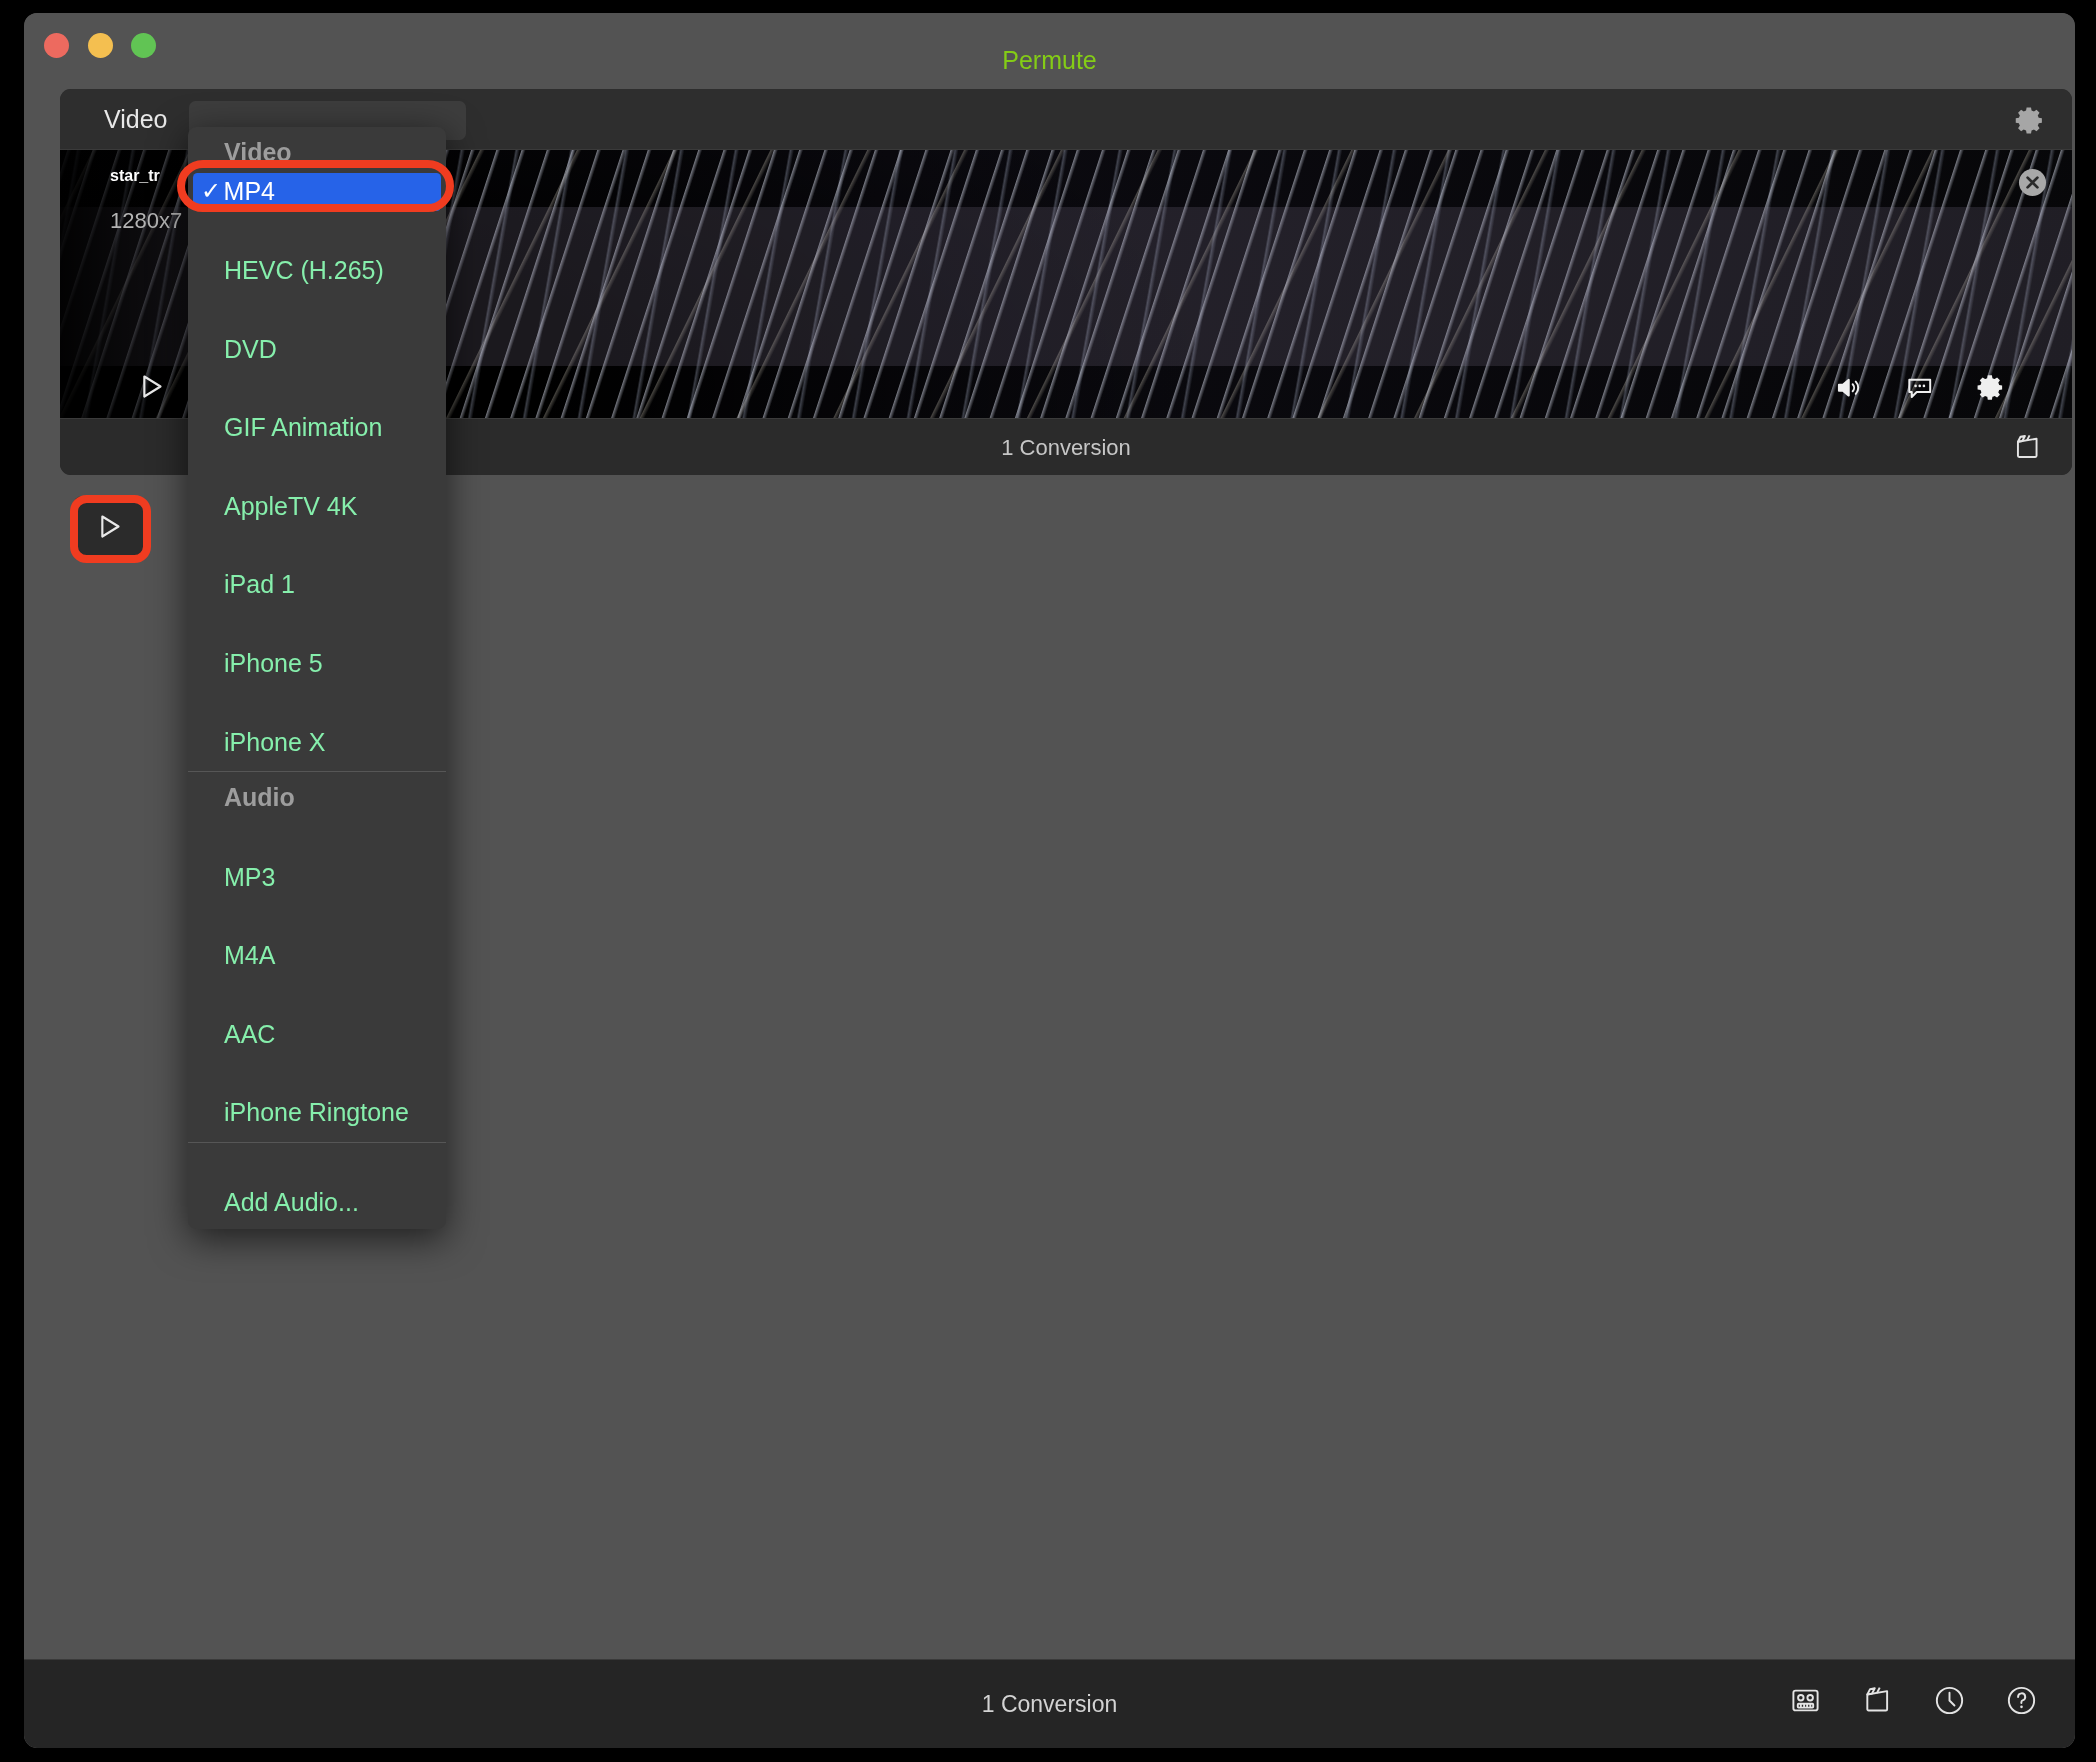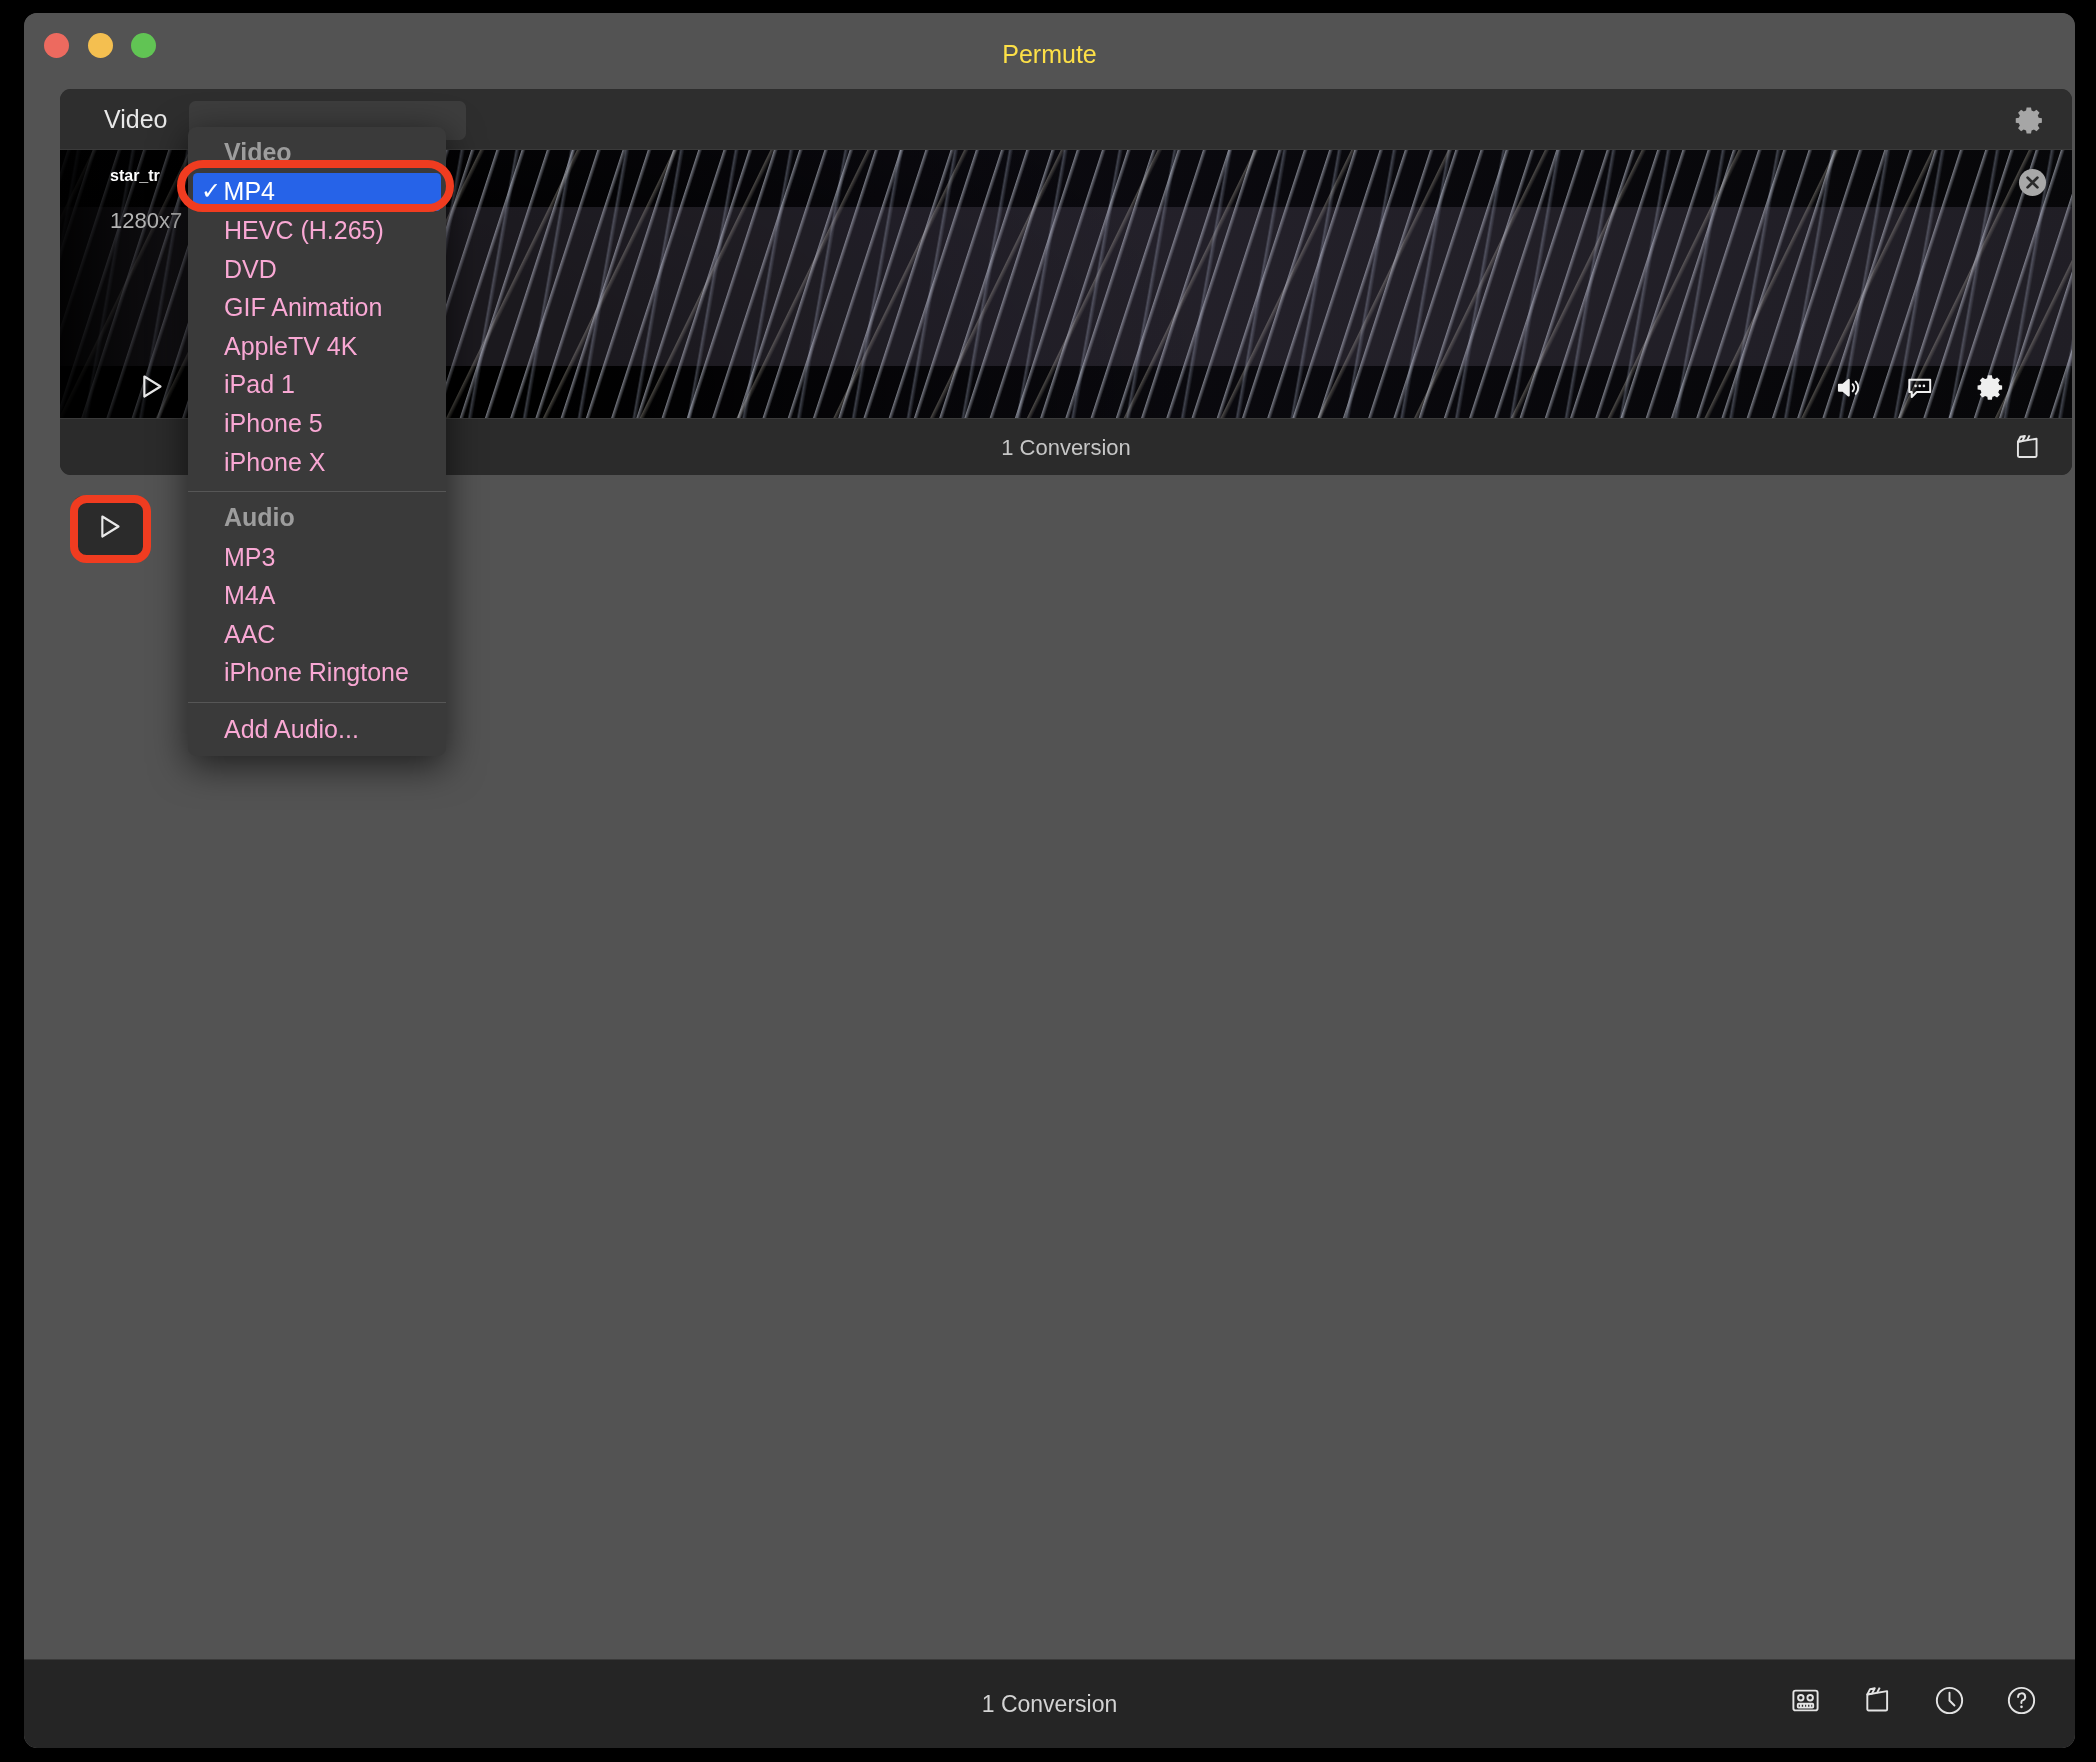--- a/index.html
+++ b/index.html
@@ -38,25 +38,25 @@
     left: 20px; top: 20px;
     display: flex;
     gap: 18.5px;
   }
   .tl { width: 25px; height: 25px; border-radius: 50%; }
   .tl-close { background: #ed6a5f; }
   .tl-min   { background: #f4bf50; }
   .tl-max   { background: #61c454; }
   #window-title {
     position: absolute;
-    left: 0; top: 8px;
+    left: 0; top: 14px;
     width: 100%;
     line-height: 66px;
     text-align: center;
-    color: #fde047;
+    color: #84cc16;
     font-size: 25px;
   }
 
   
   #content-body {
     position: absolute;
     left: 16px; top: 66px;
     width: 100%;
     height: 1580px;
     background: #535353;
@@ -260,24 +260,25 @@
   }
   .menu-section-title {
     padding: 3.7px 0 5.5px 36px;
     color: #9d9d9d;
     font-size: 25px;
     font-weight: bold;
   }
   .menu-item {
     position: relative;
     padding: 2.8px 0 2.8px 36px;
-    color: #f9a8d4;
+    color: #86efac;
     font-size: 25px;
     line-height: 1.32;
     white-space: nowrap;
+    margin-top: 40px;
   }
   .menu-item.selected {
     background: #2663e8;
     color: #ffffff;
     margin: 0 4.6px;
     padding-left: 31px;
     border-radius: 4.6px;
   }
   .menu-item.selected .tick {
     position: absolute;

